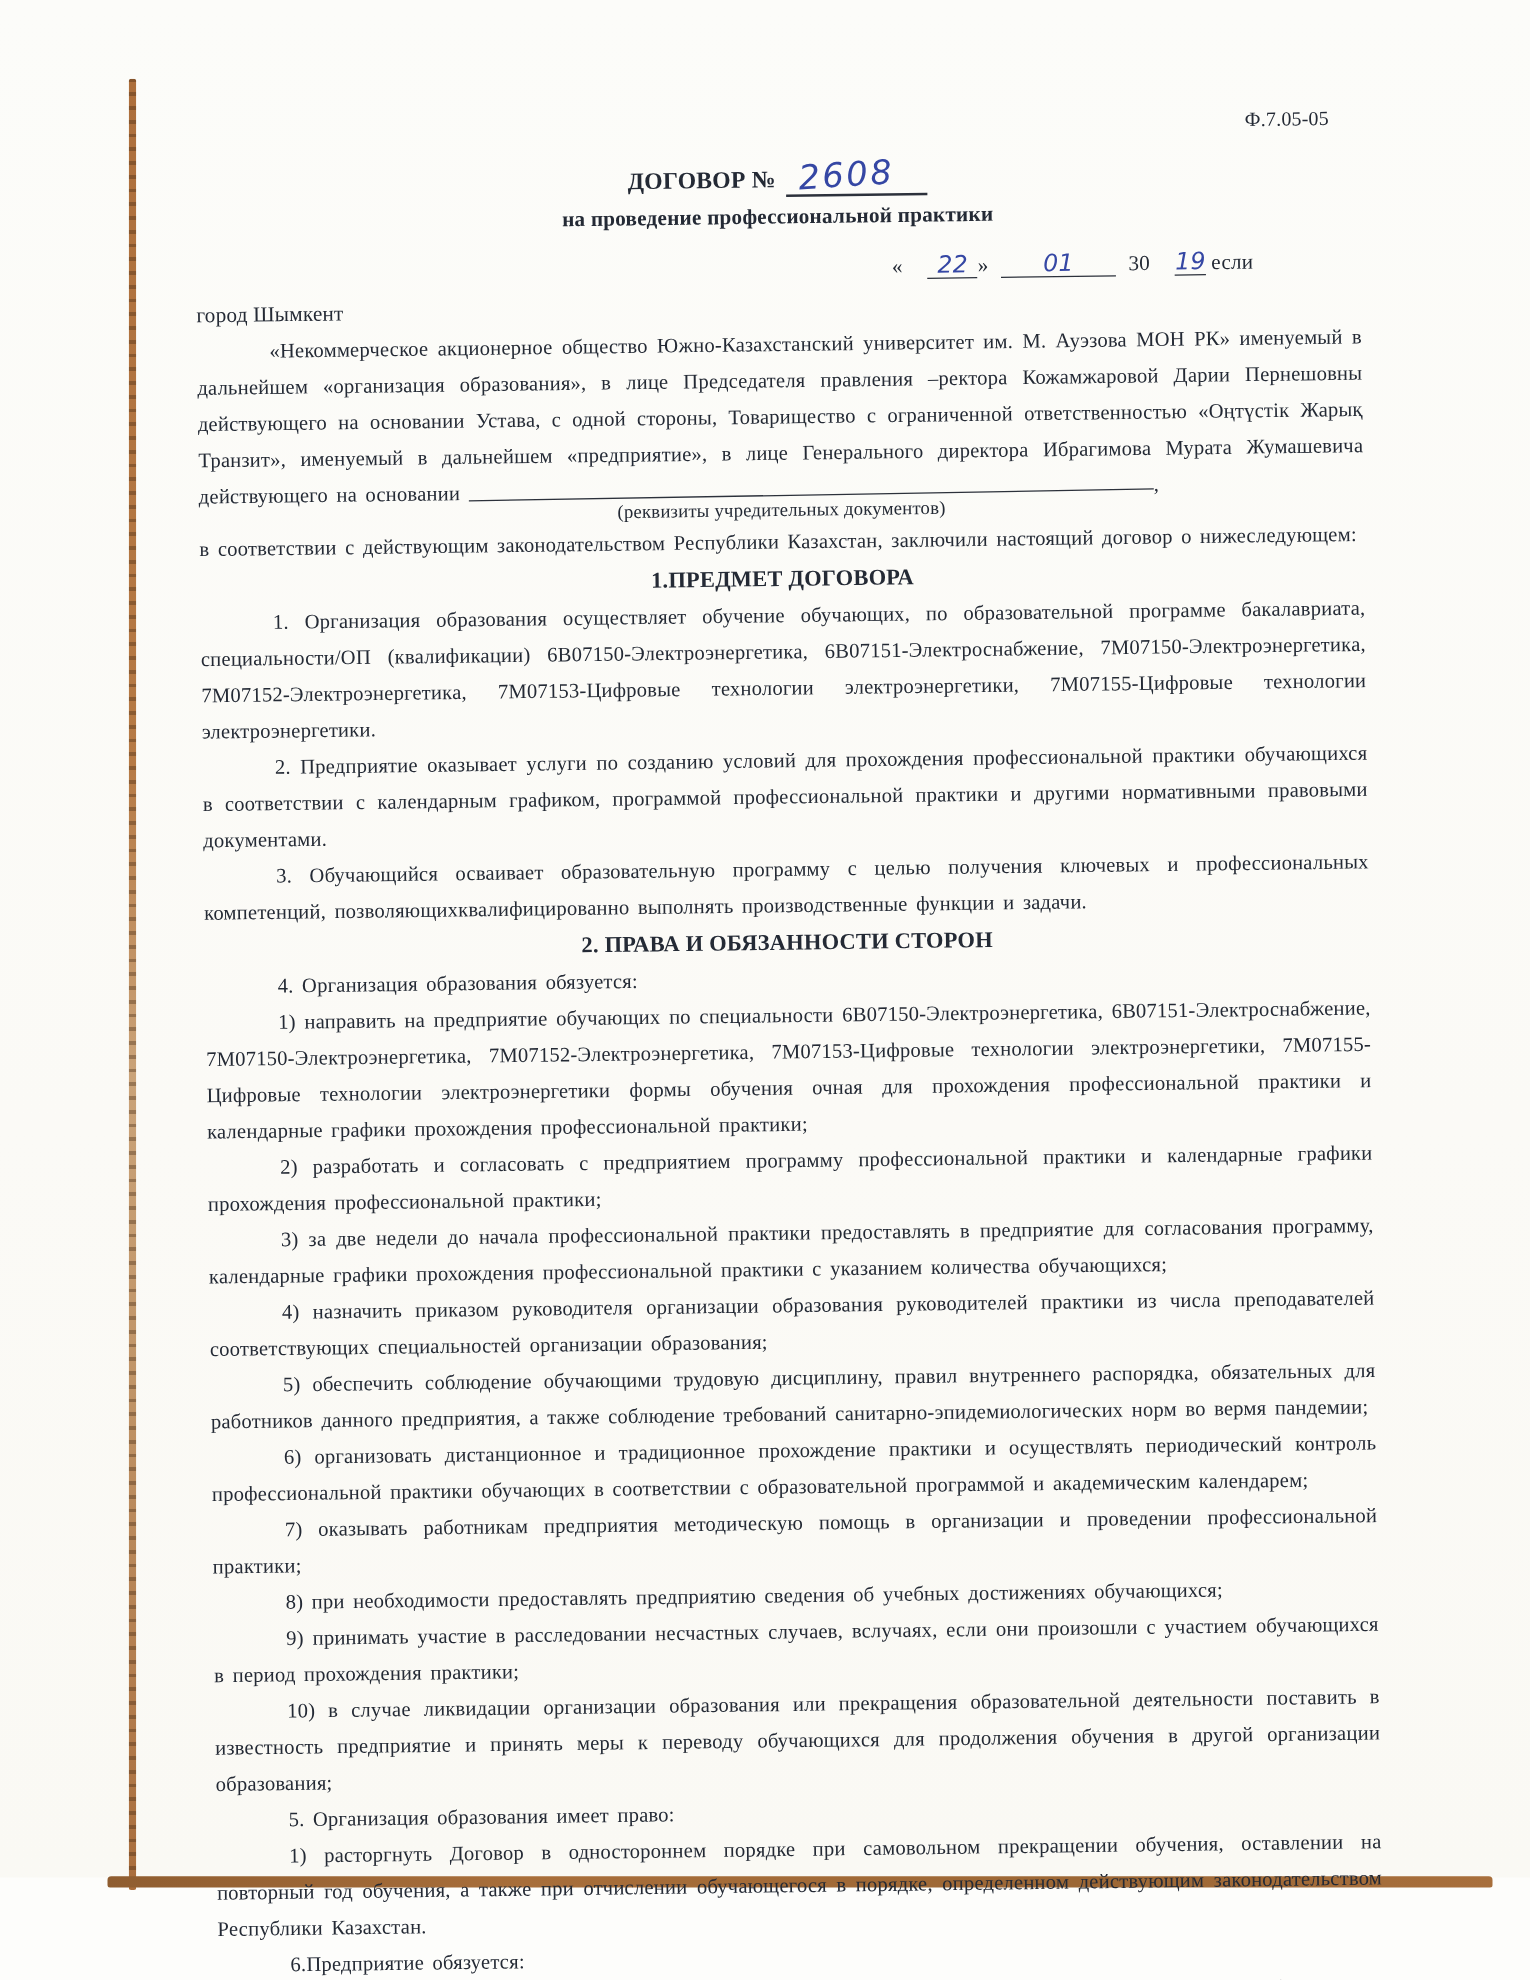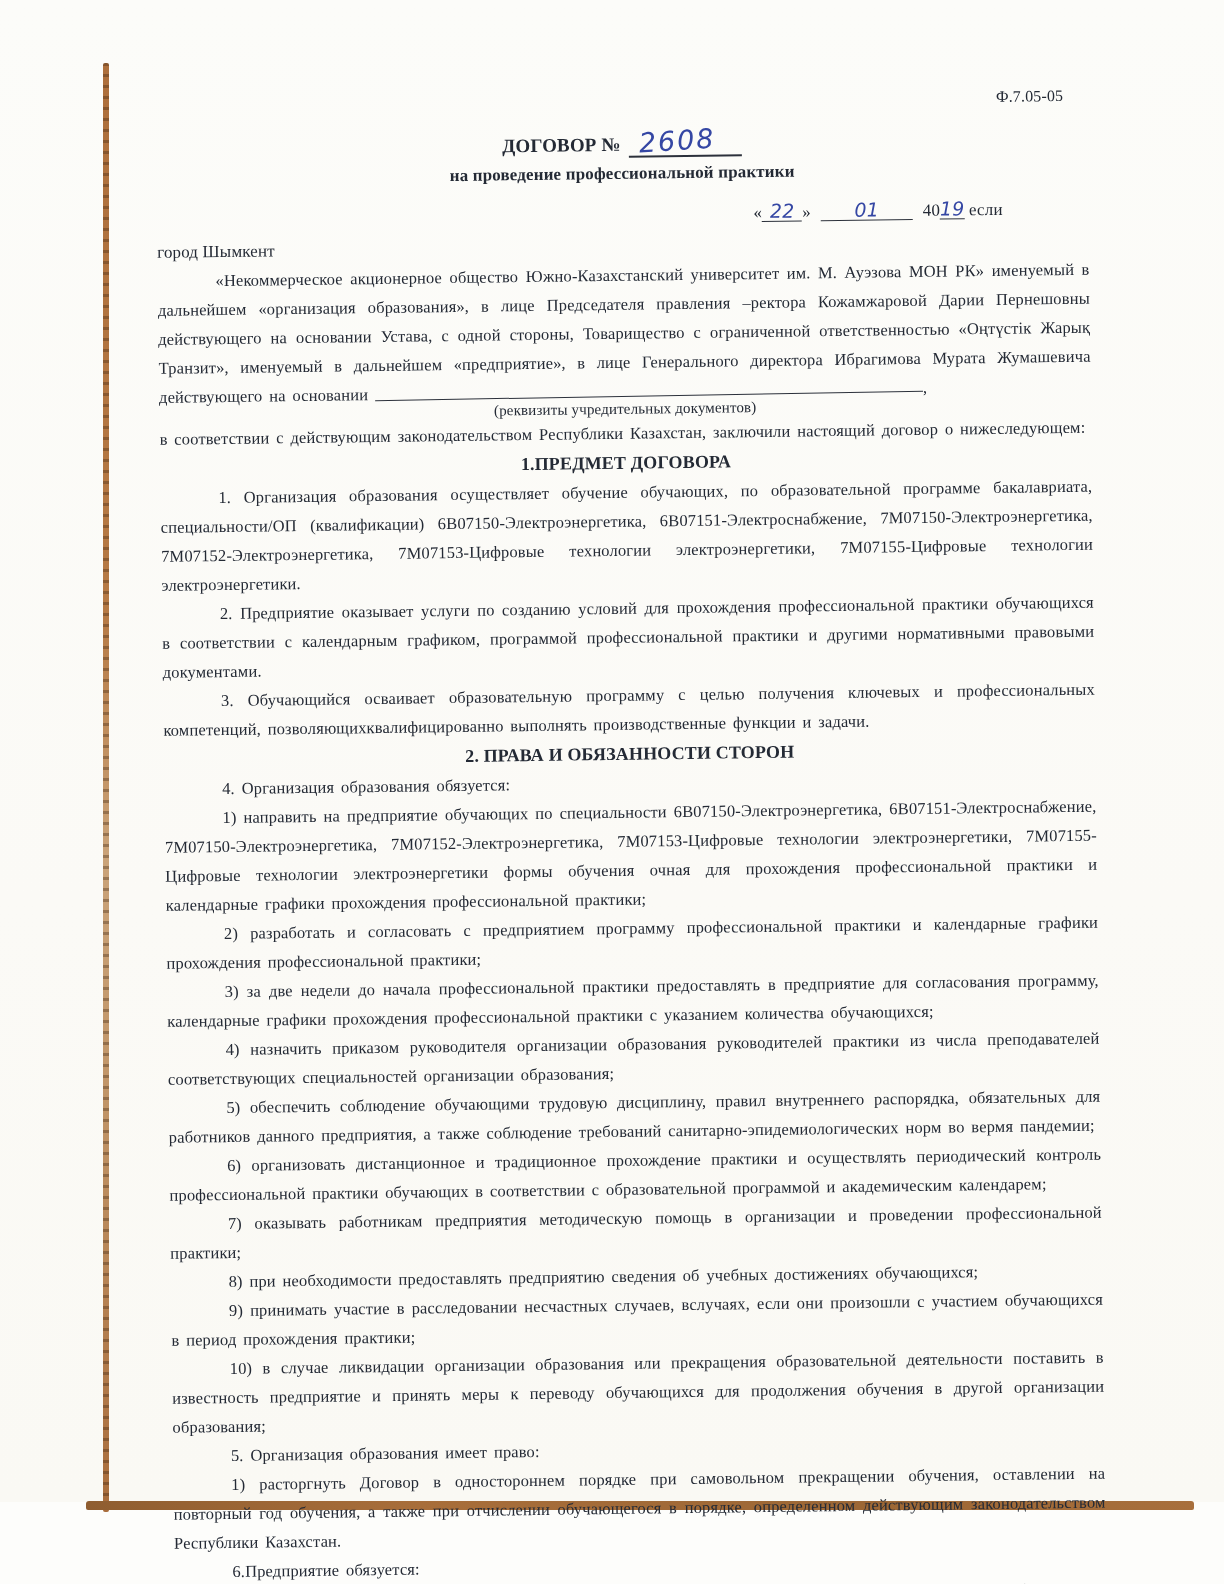--- a/index.html
+++ b/index.html
@@ -33,21 +33,21 @@
   }
   .form-code{text-align:right;padding-right:24px;font-size:16px;margin-bottom:14px;}
   .title-line{text-align:center;font-weight:bold;font-size:19px;line-height:30px;}
   .num-underline{display:inline-block;border-bottom:2px solid #2c313b;padding:0 26px 0 10px;margin-left:8px;line-height:22px;}
   .hand{
     font-family:"DejaVu Sans", sans-serif;font-style:italic;color:#3547a4;font-weight:400;
   }
   .hand-number{font-size:27px;display:inline-block;transform:rotate(-3deg);letter-spacing:2px;}
   .subtitle{text-align:center;font-weight:bold;font-size:17px;line-height:24px;margin-top:2px;}
   .date-line{text-align:right;padding-right:86px;margin-top:16px;font-size:17px;line-height:26px;}
-  .hand-ul{display:inline-block;border-bottom:1.6px solid #2c313b;text-align:center;font-size:19px;line-height:20px;}
+  .hand-ul{display:inline-block;border-bottom:1.6px solid #2c313b;text-align:center;font-size:19px;line-height:20px;margin-left:20px;}
   .ul-day{min-width:40px;}
   .ul-month{min-width:92px;margin:0 10px;}
   .ul-year{min-width:24px;text-align:right;}
   .city-line{margin-top:4px;font-size:17px;}
   .clause{margin:0;text-align:justify;text-indent:58px;word-spacing:2.5px;}
   .no-indent{text-indent:0;}
   .fill-line{display:inline-block;width:548px;height:13px;border-bottom:1.7px solid #2c313b;transform:rotate(-0.25deg);}
   .requisites{text-align:center;font-size:15px;line-height:20px;margin-top:-7px;}
   .sec-heading{text-align:center;font-weight:bold;font-size:18px;line-height:30px;}
 </style>
@@ -62,21 +62,21 @@
 
   <div class="form-code">Ф.7.05-05</div>
 
   <div class="title-line">
     <span>ДОГОВОР №</span><span class="num-underline"><span class="hand hand-number">2608</span></span>
   </div>
 
   <div class="subtitle">на проведение профессиональной практики</div>
 
   <div class="date-line">
-    <span>«</span><span class="hand hand-ul ul-day">22</span><span>»</span><span class="hand hand-ul ul-month">01</span><span>40</span><span class="hand hand-ul ul-year">19</span>&nbsp;<span>если</span>
+    <span>«</span><span class="hand hand-ul ul-day">22</span><span>»</span><span class="hand hand-ul ul-month">01</span><span>30</span><span class="hand hand-ul ul-year">19</span>&nbsp;<span>если</span>
   </div>
 
   <div class="city-line">город Шымкент</div>
 
   <p class="clause"><span>«Некоммерческое акционерное общество Южно-Казахстанский университет им. М. Ауэзова МОН РК» именуемый в дальнейшем «организация образования», в лице Председателя правления –ректора Кожамжаровой Дарии Пернешовны действующего на основании Устава, с одной стороны, Товарищество с ограниченной ответственностью «Оңтүстік Жарық Транзит», именуемый в дальнейшем «предприятие», в лице Генерального директора Ибрагимова Мурата Жумашевича действующего на основании</span> <span class="fill-line"></span><span>,</span></p>
 
   <div class="requisites">(реквизиты учредительных документов)</div>
 
   <p class="clause no-indent">в соответствии с действующим законодательством Республики Казахстан, заключили настоящий договор о нижеследующем:</p>
 

